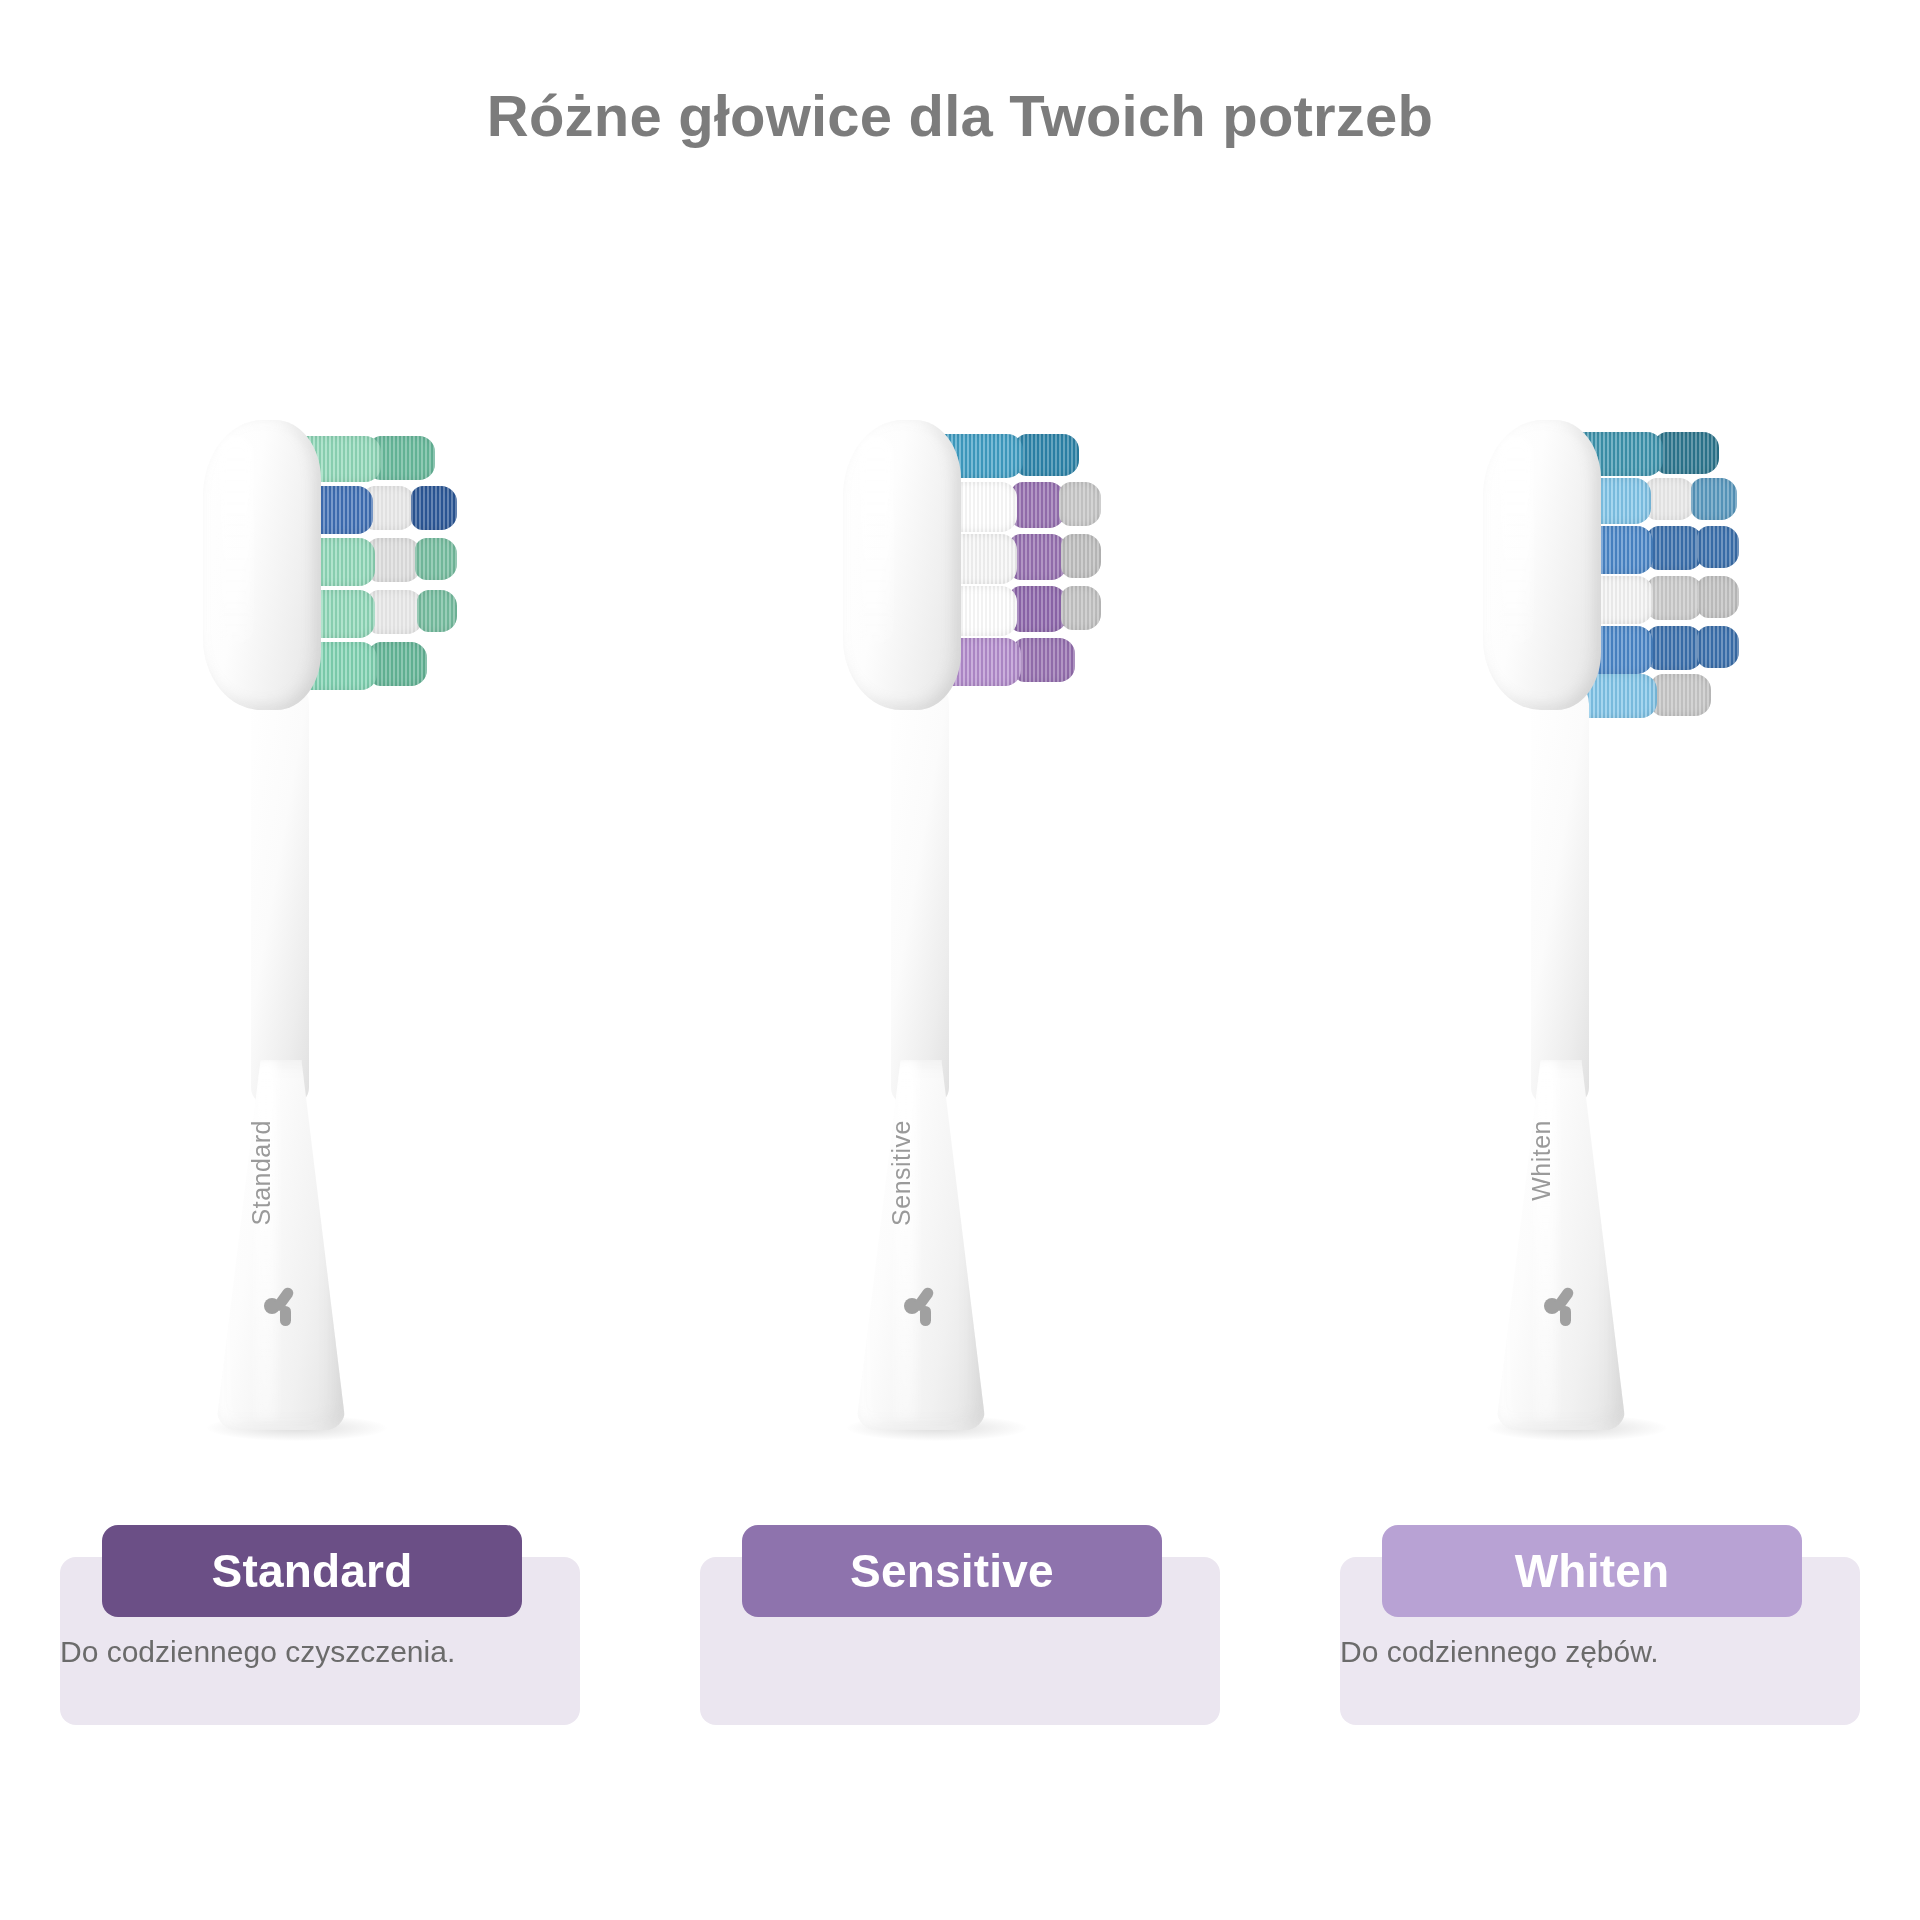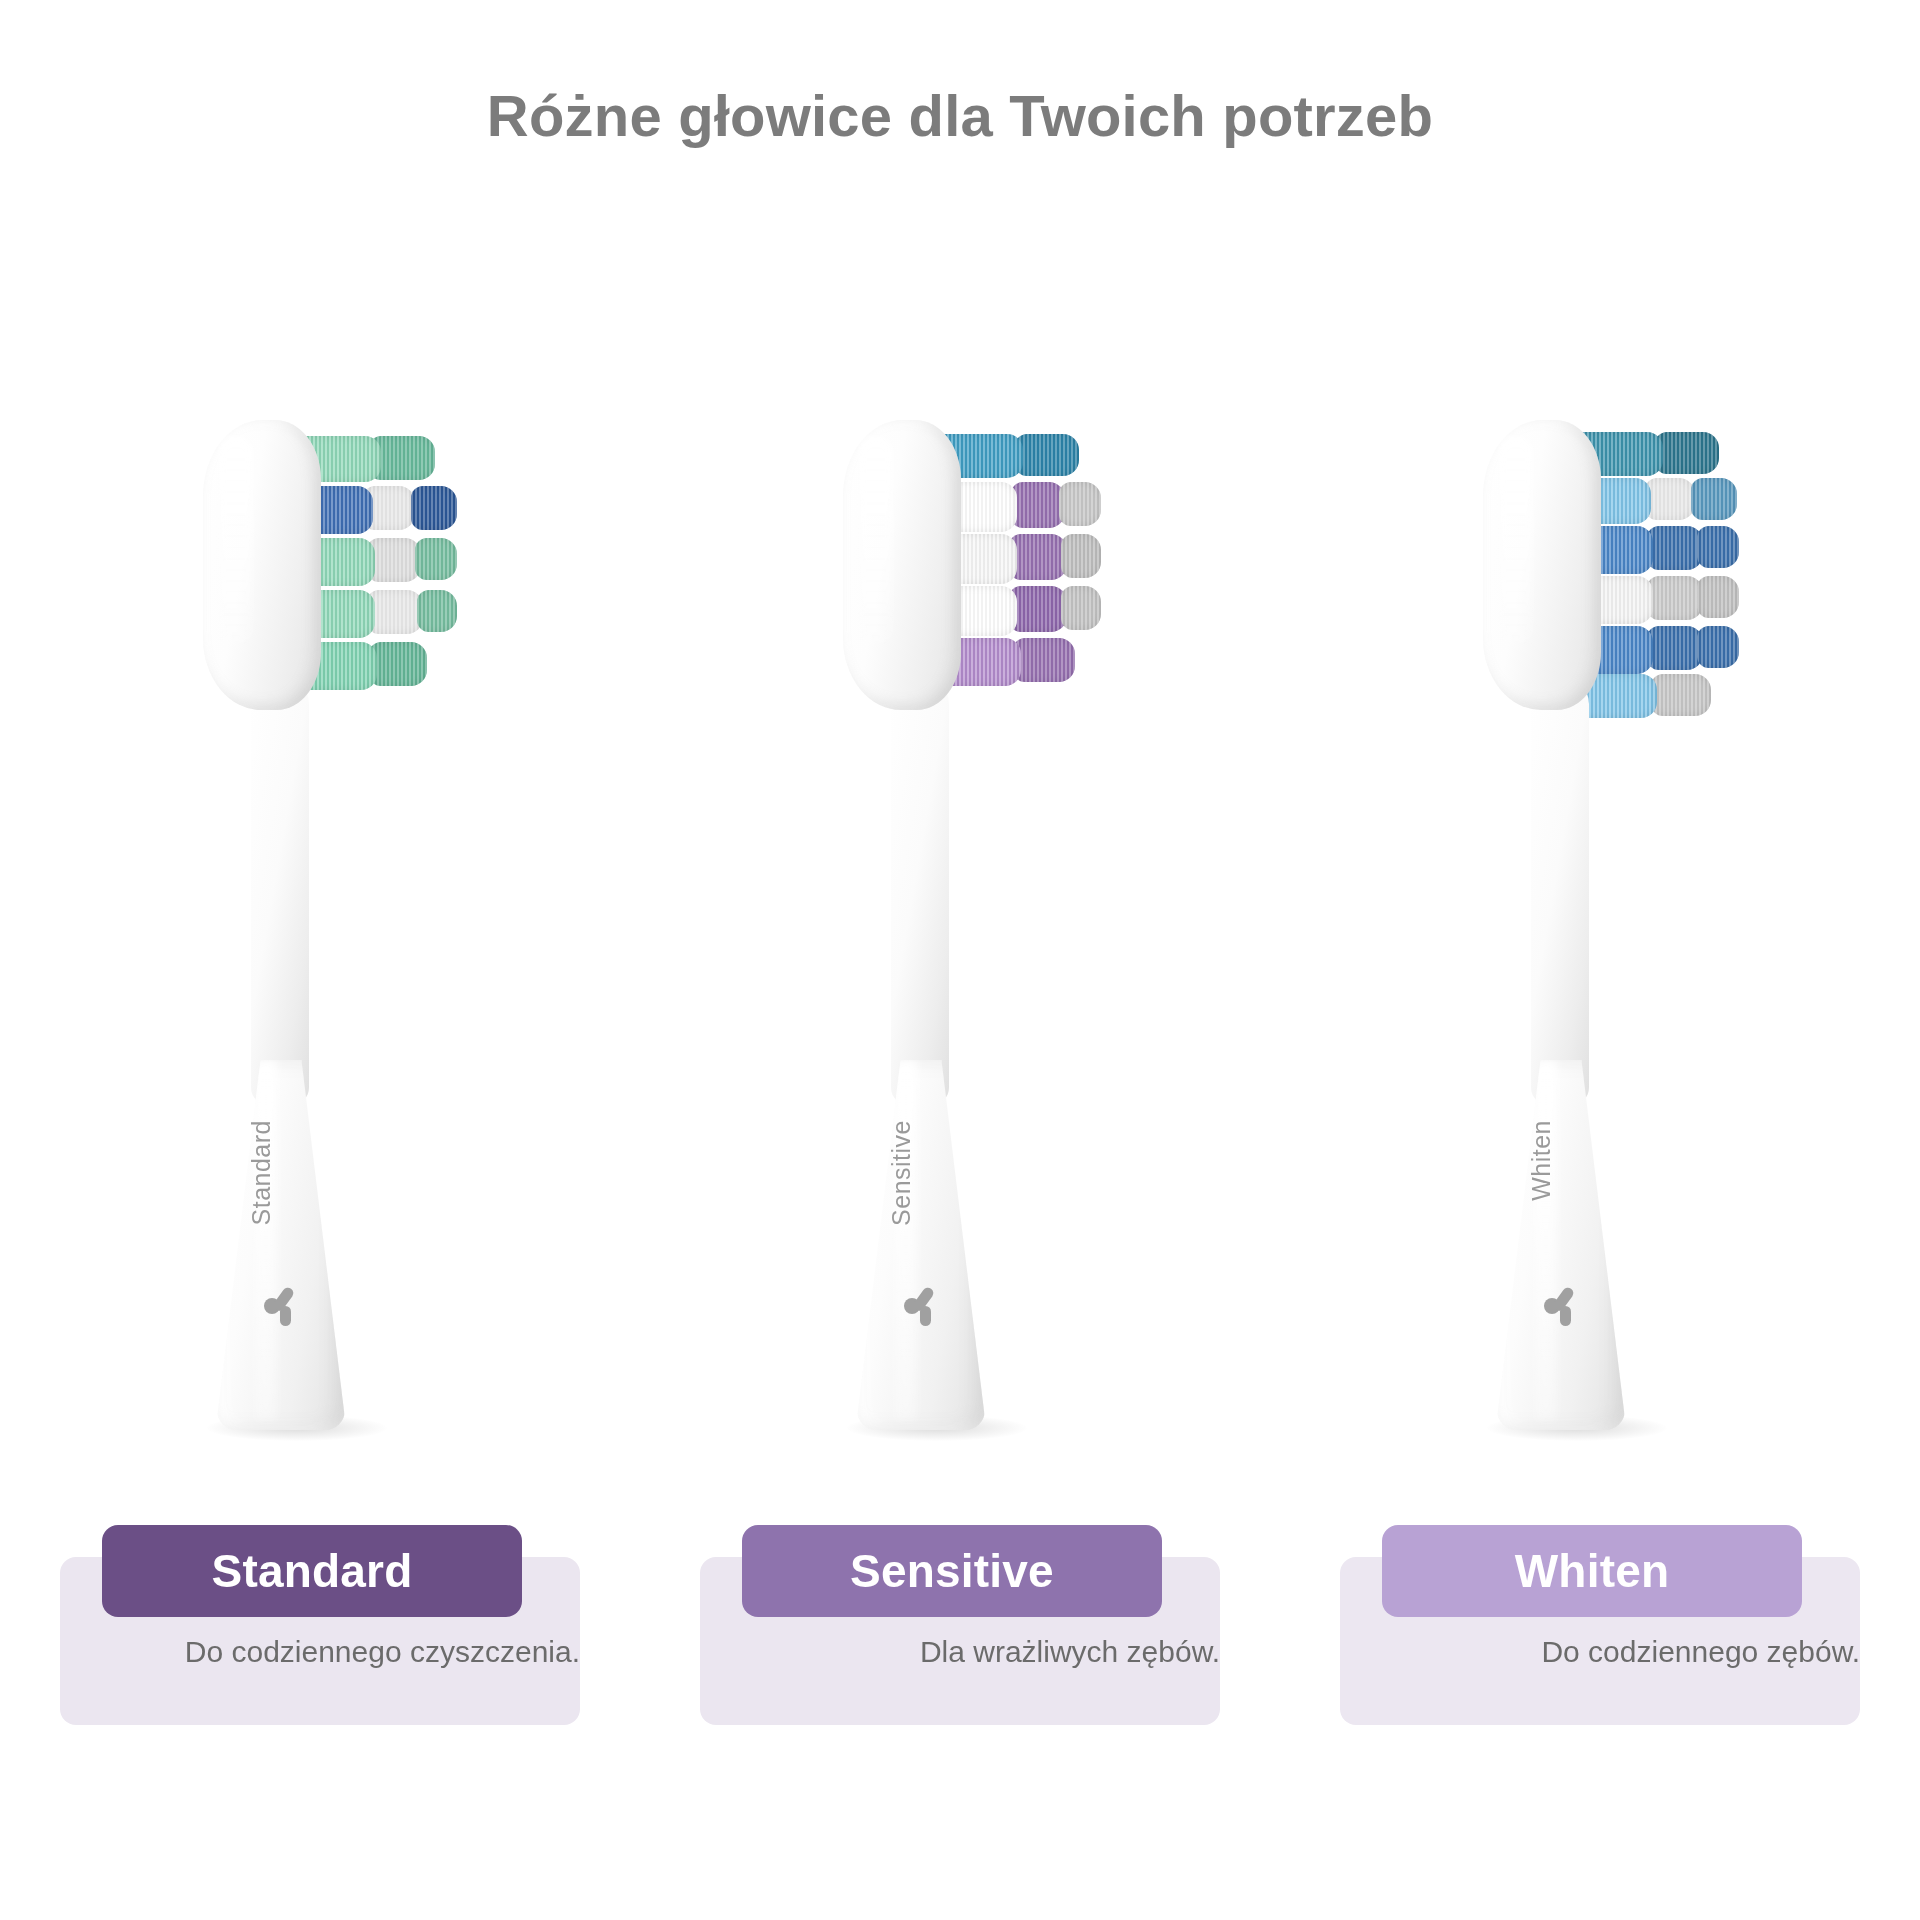--- a/index.html
+++ b/index.html
@@ -109,21 +109,21 @@
     position: absolute; top: 0; left: 42px;
     min-width: 420px; height: 92px;
     border-radius: 16px;
     display: flex; align-items: center; justify-content: center;
     color: #ffffff; font-size: 46px; font-weight: bold;
     letter-spacing: .2px;
     z-index: 2;
   }
   .card-desc {
     position: absolute; top: 110px; left: 0; width: 520px;
-    text-align: right; font-size: 30px; color: #6b6b6b;
+    text-align: left; font-size: 30px; color: #6b6b6b;
     z-index: 2;
   }
 </style>
 </head>
 <body>
 
 <div class="page">
 
   <div class="title">Różne głowice dla Twoich potrzeb</div>
 
@@ -228,21 +228,20 @@
 
     <div class="card">
       <div class="card-body" style="background: rgb(235, 230, 240);"></div>
       <div class="badge" style="background: rgb(107, 79, 134);">Standard</div>
       <div class="card-desc">Do codziennego czyszczenia.</div>
     </div>
 
     <div class="card">
       <div class="card-body" style="background: rgb(235, 230, 240);"></div>
       <div class="badge" style="background: rgb(142, 115, 173);">Sensitive</div>
-      <div class="card-desc">Dla wrażliwych zębów.</div>
     </div>
 
     <div class="card">
       <div class="card-body" style="background: rgb(236, 231, 241);"></div>
       <div class="badge" style="background: rgb(184, 162, 212);">Whiten</div>
       <div class="card-desc">Do codziennego zębów.</div>
     </div>
 
   </div>
 

